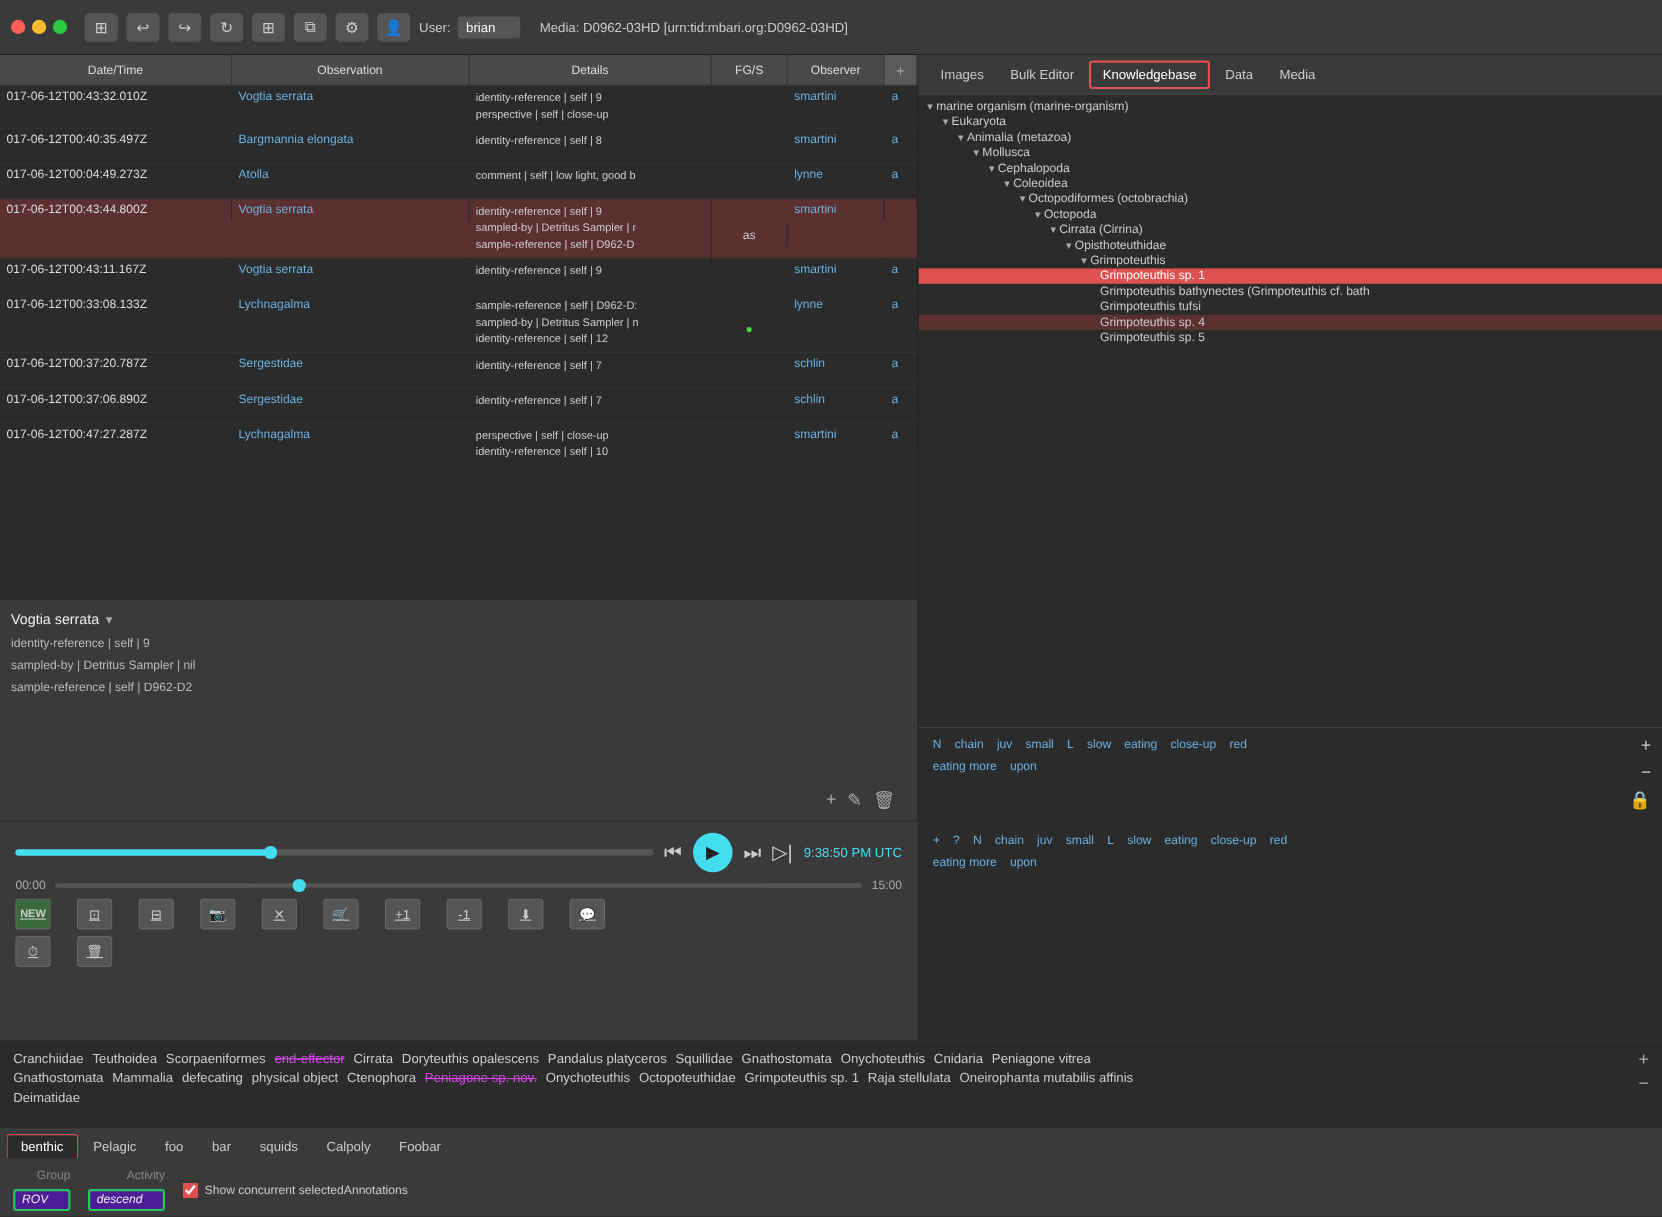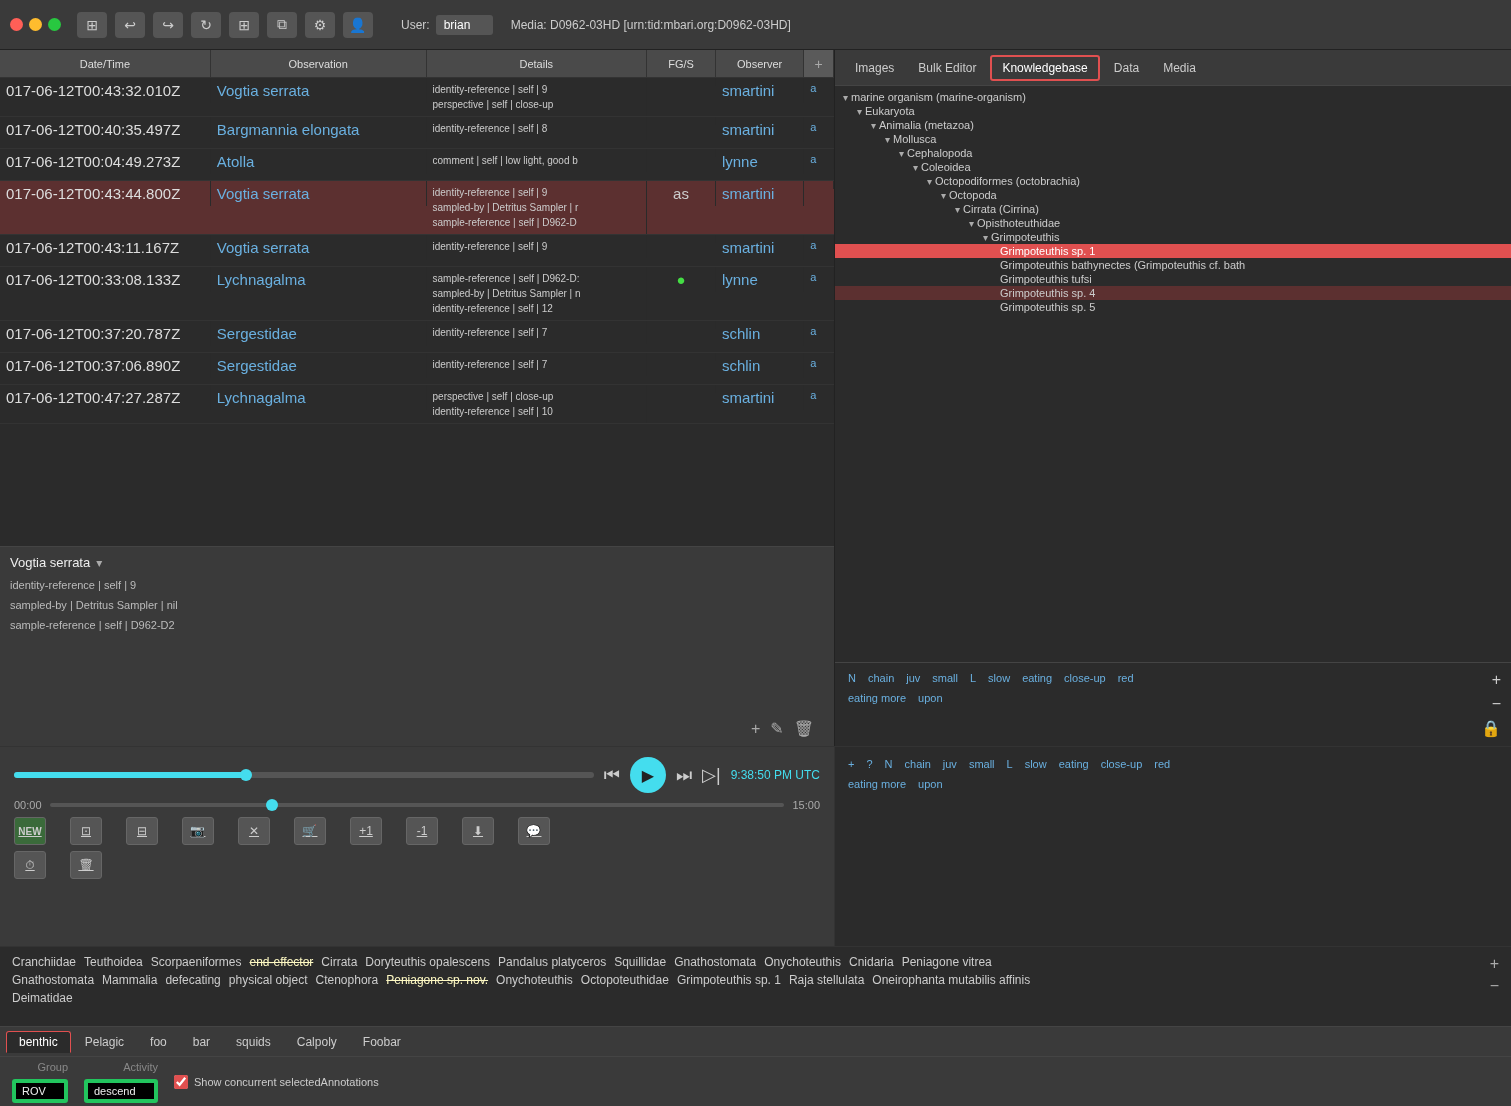--- a/index.html
+++ b/index.html
@@ -27,21 +27,21 @@
     .tl { width: 13px; height: 13px; border-radius: 50%; }
     .tl-red { background: #ff5f57; }
     .tl-yellow { background: #febc2e; }
     .tl-green { background: #28c840; }
     .titlebar-btn {
       width: 30px; height: 26px;
       background: #555; border: none; border-radius: 4px;
       color: #ccc; cursor: pointer; display: flex; align-items: center; justify-content: center;
       font-size: 14px;
     }
-    .user-section { display: flex; align-items: center; gap: 6px; margin-left: 20px; color: #ccc; font-size: 12px; }
+    .user-section { display: flex; align-items: center; gap: 6px; margin-left: 0; color: #ccc; font-size: 12px; }
     .user-dropdown {
       background: #555; border: none; color: #fff; font-size: 12px;
       padding: 3px 22px 3px 8px; border-radius: 3px; cursor: pointer;
       appearance: none; -webkit-appearance: none;
     }
     .media-label { color: #ccc; font-size: 12px; margin-left: 10px; }
 
     
     .main-container {
       display: flex;
@@ -81,29 +81,29 @@
     .table-row {
       display: flex;
       height: auto;
       min-height: 32px;
       border-bottom: 1px solid #333;
       align-items: flex-start;
     }
     .table-row.selected { background: #5c3030; }
     .td {
       padding: 4px 6px;
-      font-size: 15px;
+      font-size: 11px;
       border-right: 1px solid #2a2a2a;
       overflow: hidden;
       word-break: break-all;
     }
     .td-datetime { width: 215px; color: #ddd; }
     .td-observation { width: 220px; color: #6ab0e0; }
     .td-details { width: 225px; color: #ccc; font-size: 10px; line-height: 1.5; }
-    .td-fgs { width: 70px; display: flex; align-items: flex-start; justify-content: center; padding-top: 4px; }
+    .td-fgs { width: 70px; display: flex; align-items: flex-start; justify-content: center; padding-top: 4px; margin-top: 23px; }
     .td-observer { width: 90px; color: #6ab0e0; }
     .td-extra { width: 30px; color: #6ab0e0; font-size: 11px; }
 
     
     .annotation-bar {
       height: 200px;
       background: #3a3a3a;
       border-top: 1px solid #444;
       display: flex;
       flex-direction: column;
@@ -189,21 +189,21 @@
 
     
     .bottom-tag-bar {
       height: 80px;
       background: #2b2b2b;
       border-top: 1px solid #333;
       padding: 8px 12px;
     }
     .tag-items { display: flex; flex-wrap: wrap; gap: 8px; margin-bottom: 4px; }
     .tag-item { font-size: 12px; color: #ccc; cursor: pointer; }
-    .tag-item.strikethrough { text-decoration: line-through; color: #fef9c3; }
+    .tag-item.strikethrough { text-decoration: line-through; color: #d946ef; }
 
     
     .workspace-tabs {
       height: 30px;
       background: #3a3a3a;
       display: flex; align-items: center;
       padding: 0 6px; gap: 2px;
       border-top: 1px solid #444;
     }
     .ws-tab {
@@ -222,23 +222,23 @@
       height: 50px;
       background: #3a3a3a;
       display: flex; align-items: center;
       padding: 0 12px; gap: 16px;
       border-top: 1px solid #444;
       flex-shrink: 0;
     }
     .status-group { display: flex; align-items: flex-end; gap: 6px; flex-direction: column; }
     .status-label { color: #888; font-size: 11px; }
     .status-select {
-      background: #000000; border: 4px solid #22c55e; color: #eee;
+      background: #4c1d95; border: 2px solid #22c55e; color: #eee;
       font-size: 11px; padding: 2px 18px 2px 6px; border-radius: 3px;
-      appearance: none; -webkit-appearance: none; cursor: pointer;
+      appearance: none; -webkit-appearance: none; cursor: pointer; font-style: italic;
     }
     .checkbox-label { display: flex; align-items: center; gap: 6px; font-size: 11px; color: #ccc; cursor: pointer; }
     .status-checkbox { width: 14px; height: 14px; accent-color: #e05050; }
     .video-slider {
       flex: 1; height: 4px; accent-color: #4de; cursor: pointer;
       -webkit-appearance: none; background: #555; border-radius: 2px;
     }
     .video-slider::-webkit-slider-thumb {
       -webkit-appearance: none; width: 12px; height: 12px;
       border-radius: 50%; background: #4de; cursor: pointer;

